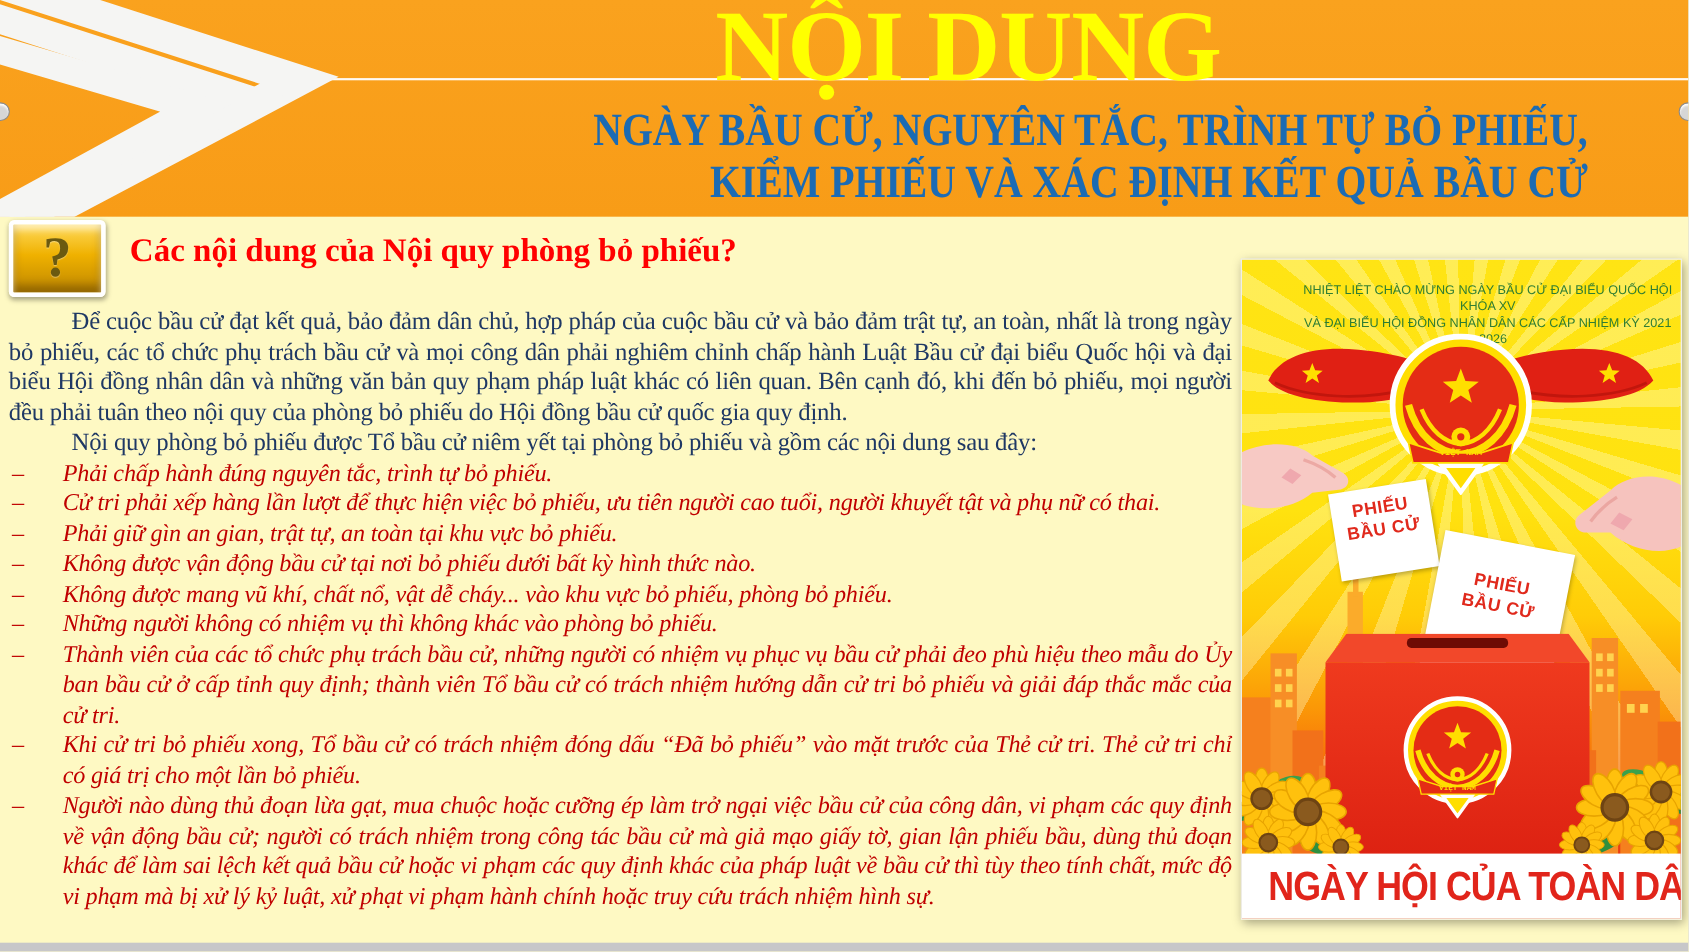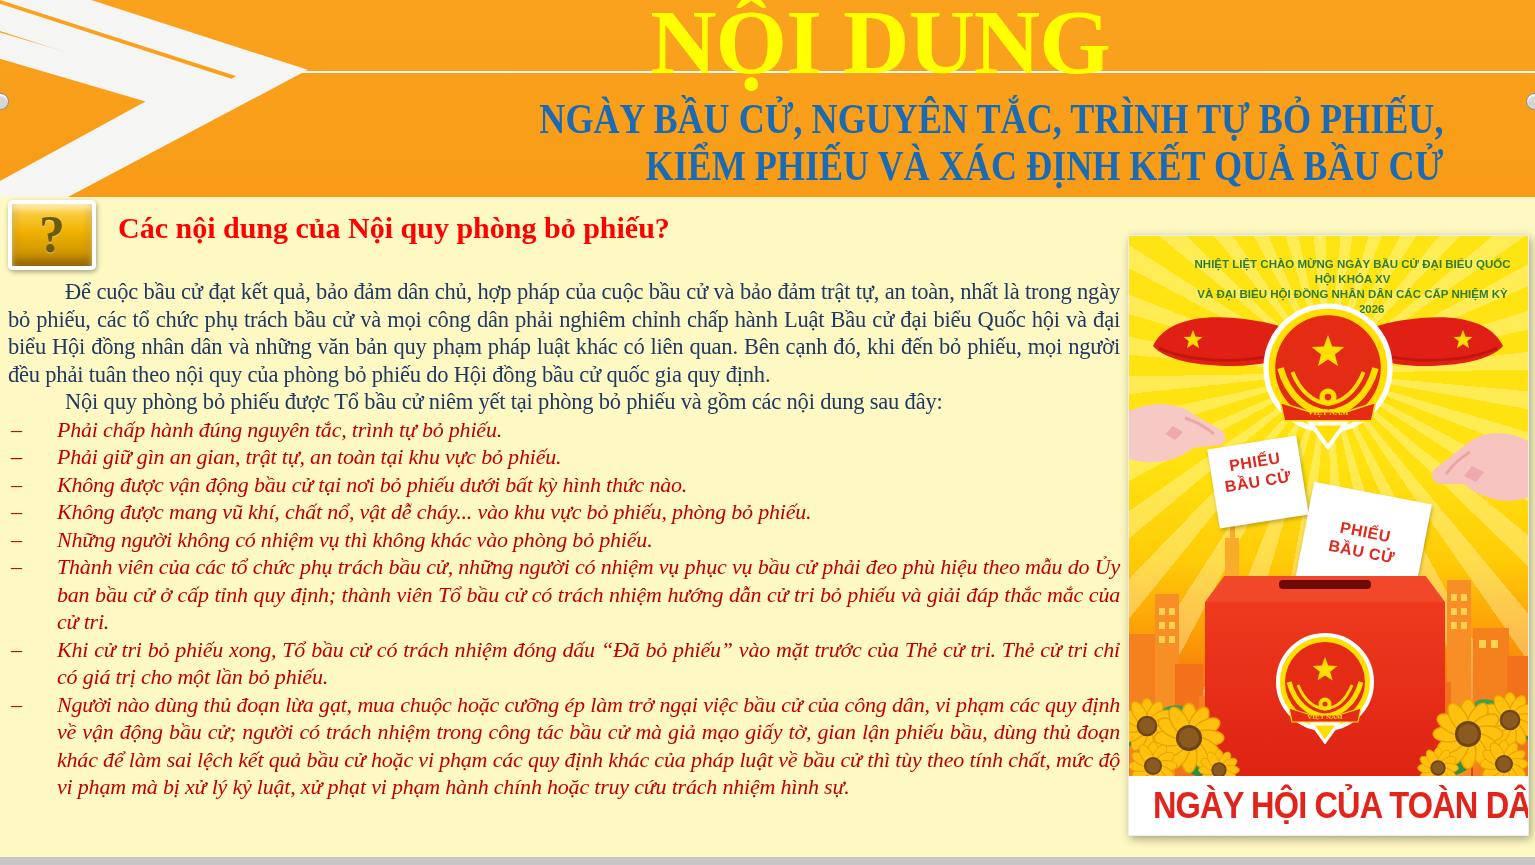--- a/index.html
+++ b/index.html
@@ -31,25 +31,25 @@
   .rule{position:relative;padding-left:49px;color:#C00000;font-style:italic;font-size:22px;line-height:27.5px;text-align:justify;letter-spacing:-.2px;}
   .dash{position:absolute;left:3px;top:0;font-style:normal;color:#C00000;}
 
   
   .poster{position:absolute;left:1128px;top:235px;width:399px;height:599px;overflow:hidden;
     background:linear-gradient(180deg,#FFE414 0%,#FFE20F 38%,#FFCC07 54%,#FB9807 68%,#F4640D 79%,#EA3B11 90%,#E63314 100%);
     border:1px solid #EDEDED;box-shadow:2px 3px 9px rgba(0,0,0,.35);}
   .rays{position:absolute;left:-201px;top:-263px;width:800px;height:800px;border-radius:50%;opacity:.45;
     background:repeating-conic-gradient(from -6deg at 50% 50%, rgba(255,255,215,.75) 0deg 5deg, rgba(255,255,255,0) 5deg 11.25deg);}
   .poster-banner{position:absolute;top:21px;left:6px;right:6px;text-align:center;color:#2F7D33;
-    font-family:"Liberation Sans",sans-serif;font-weight:bold;font-size:11.5px;line-height:15px;z-index:2;margin-left:48px;}
+    font-family:"Liberation Sans",sans-serif;font-weight:normal;font-size:11.5px;line-height:15px;z-index:2;margin-left:48px;}
   .wings{position:absolute;left:20px;top:74px;z-index:2;}
   .emblem-top{position:absolute;left:133px;top:66px;width:132px;height:148px;z-index:2;}
   .emblem-box-svg{position:absolute;left:146px;top:396px;width:100px;height:112px;z-index:4;}
-  .emb-cap{position:absolute;text-align:center;color:#FFDE00;font-family:Liberation Serif, serif;font-weight:bold;z-index:5;pointer-events:none;}
+  .emb-cap{position:absolute;text-align:center;color:#FFDE00;font-family:Liberation Mono, monospace;font-weight:bold;z-index:5;pointer-events:none;}
   .emb-cap.top{left:133px;top:172px;width:132px;font-size:8px;}
   .emb-cap.box{left:146px;top:477px;width:100px;font-size:7px;}
   .skyline{position:absolute;left:0;top:280px;z-index:1;}
   .hand{position:absolute;z-index:3;}
   .hand.left{left:-2px;top:160px;} .hand.right{right:-2px;top:186px;}
   .card{position:absolute;background:#FFFFFF;box-shadow:1px 2px 4px rgba(0,0,0,.28);z-index:2;
     display:flex;flex-direction:column;align-items:center;}
   .card1{left:84px;top:206px;width:90px;height:70px;transform:rotate(-9deg);padding-top:10px;}
   .card2{left:172px;top:256px;width:120px;height:96px;transform:rotate(11deg);padding-top:30px;}
   .card-line{font-family:"Liberation Sans",sans-serif;font-weight:bold;color:#E0291C;font-size:16px;line-height:20px;letter-spacing:.5px;}
@@ -100,21 +100,21 @@
 
         <p class="para">Nội quy phòng bỏ phiếu được Tổ bầu cử niêm yết tại phòng bỏ phiếu và gồm các nội dung sau đây:</p>
       </div>
     <div class="rules">
 
         <div class="rule">
           <span class="dash">–</span><span>Phải chấp hành đúng nguyên tắc, trình tự bỏ phiếu.</span>
         </div>
 
         <div class="rule">
-          <span class="dash">–</span>
+          <span class="dash">–</span><span>Cử tri phải xếp hàng lần lượt để thực hiện việc bỏ phiếu, ưu tiên người cao tuổi, người khuyết tật và phụ nữ có thai.</span>
         </div>
 
         <div class="rule">
           <span class="dash">–</span><span>Phải giữ gìn an gian, trật tự, an toàn tại khu vực bỏ phiếu.</span>
         </div>
 
         <div class="rule">
           <span class="dash">–</span><span>Không được vận động bầu cử tại nơi bỏ phiếu dưới bất kỳ hình thức nào.</span>
         </div>
 

